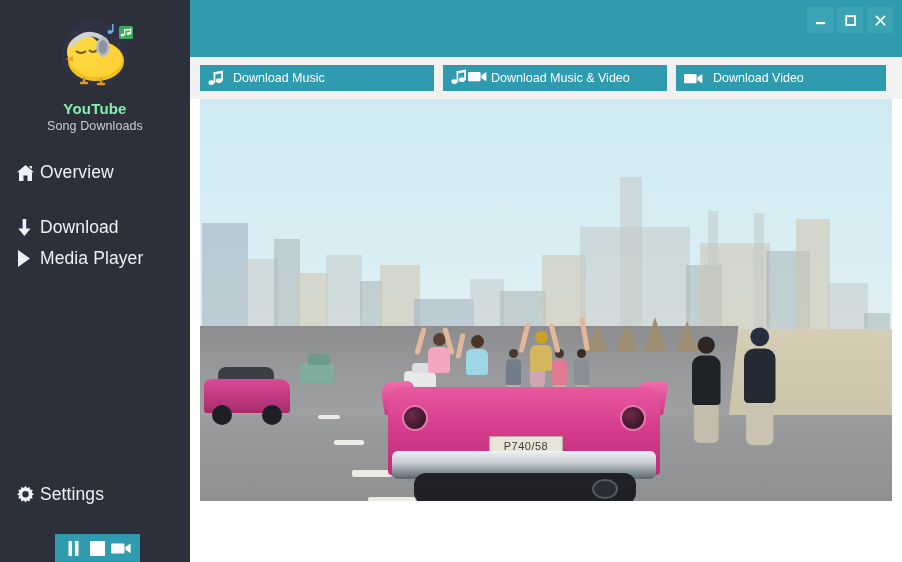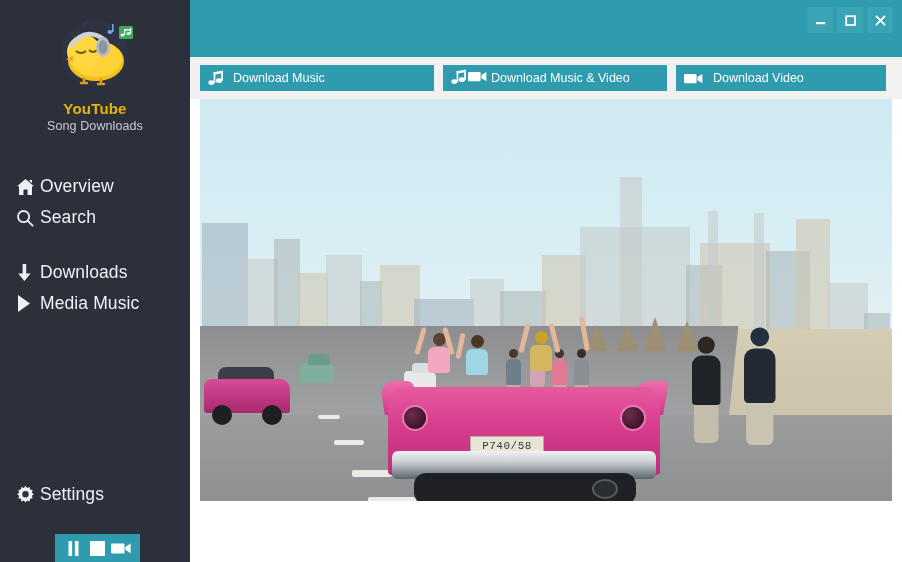--- a/index.html
+++ b/index.html
@@ -41,33 +41,33 @@
   .logo-wrap {
     width: 88px;
     height: 82px;
     position: relative;
   }
 
   .brand-title {
     margin-top: 4px;
     font-size: 15px;
     font-weight: bold;
-    color: #eab308;
+    color: #86efac;
     letter-spacing: .2px;
   }
 
   .brand-sub {
     margin-top: 2px;
     font-size: 12.5px;
     color: #c9ccd2;
     letter-spacing: .1px;
   }
 
   .nav {
-    margin-top: 38px;
+    margin-top: 24px;
     text-align: center;
   }
 
   .nav-group + .nav-group { margin-top: 24px; }
 
   .nav-item {
     display: flex;
     align-items: center;
     height: 31px;
     padding-left: 16px;
@@ -317,27 +317,27 @@
     bottom: 70px;
     width: 26px; height: 26px;
     border-radius: 50%;
     background: radial-gradient(circle at 35% 35%, #6d2b49, #2a0d1c);
     border: 2px solid #e87ab2;
   }
   .carF .light.l { left: 14px; }
   .carF .light.r { right: 14px; }
   .carF .plate {
     position: absolute;
-    left: 82px; bottom: 46px;
+    left: 101px; bottom: 46px;
     width: 74px; height: 19px;
     background: #e8e4d8;
     border: 1px solid #b5ada0;
     color: #3a3a3a;
     font-size: 11px;
-    font-family: Liberation Mono, monospace;
+    font-family: Liberation Sans, sans-serif;
     display: flex; align-items: center; justify-content: center;
     letter-spacing: .5px;
   }
   .carF .bumper {
     position: absolute;
     left: 4px; bottom: 22px;
     width: 264px; height: 28px;
     background: linear-gradient(to bottom, #f0f2f4 0%, #c9ced4 40%, #8d959d 72%, #5d666e 100%);
     border-radius: 6px;
   }
@@ -566,52 +566,43 @@
         <div class="nav-item">
           <span class="nav-ico">
             <svg width="19" height="18" viewBox="0 0 19 18" fill="#eef0f3">
               <path d="M9.5 1 L18 8.2 L16 8.2 L16 17 L11.5 17 L11.5 11.5 L7.5 11.5 L7.5 17 L3 17 L3 8.2 L1 8.2 Z"></path>
               <path d="M13.5 2 L16 2 L16 5 L13.5 3.2 Z"></path>
             </svg>
           </span>
           <span class="nav-label">Overview</span>
         </div>
 
-        <div class="nav-item">
-          <span class="nav-ico">
-            <svg width="18" height="18" viewBox="0 0 18 18" fill="none" stroke="#eef0f3" stroke-width="1.8">
-              <circle cx="7.6" cy="7.6" r="5.6"></circle>
-              <line x1="11.8" y1="11.8" x2="16.6" y2="16.6" stroke-linecap="round"></line>
-            </svg>
-          </span>
-          <span class="nav-label">Search</span>
-        </div>
 
 
       </div>
 
       <div class="nav-group">
 
         <div class="nav-item">
           <span class="nav-ico">
             <svg width="17" height="19" viewBox="0 0 17 19" fill="#eef0f3">
               <rect x="6.6" y="1" width="3.6" height="11"></rect>
               <path d="M2.2 10.5 L14.6 10.5 L8.4 18 Z"></path>
             </svg>
           </span>
-          <span class="nav-label">Downloads</span>
+          <span class="nav-label">Download</span>
         </div>
 
         <div class="nav-item">
           <span class="nav-ico">
             <svg width="16" height="19" viewBox="0 0 16 19" fill="#eef0f3">
               <path d="M2 1 L14 9.5 L2 18 Z"></path>
             </svg>
           </span>
-          <span class="nav-label">Media Music</span>
+          <span class="nav-label">Media Player</span>
         </div>
 
       </div>
     </nav>
 
     <div class="nav-item settings-item">
       <span class="nav-ico">
         <svg width="19" height="19" viewBox="0 0 19 19" fill="#eef0f3">
           <path d="M9.5 0.8 l1.6 2.1 2.5 -0.9 0.5 2.6 2.6 0.5 -0.9 2.5 2.1 1.6 -2.1 1.6 0.9 2.5 -2.6 0.5 -0.5 2.6 -2.5 -0.9 -1.6 2.1 -1.6 -2.1 -2.5 0.9 -0.5 -2.6 -2.6 -0.5 0.9 -2.5 -2.1 -1.6 2.1 -1.6 -0.9 -2.5 2.6 -0.5 0.5 -2.6 2.5 0.9 z"></path>
           <circle cx="9.5" cy="9.2" r="3.2" fill="#2b303b"></circle>

